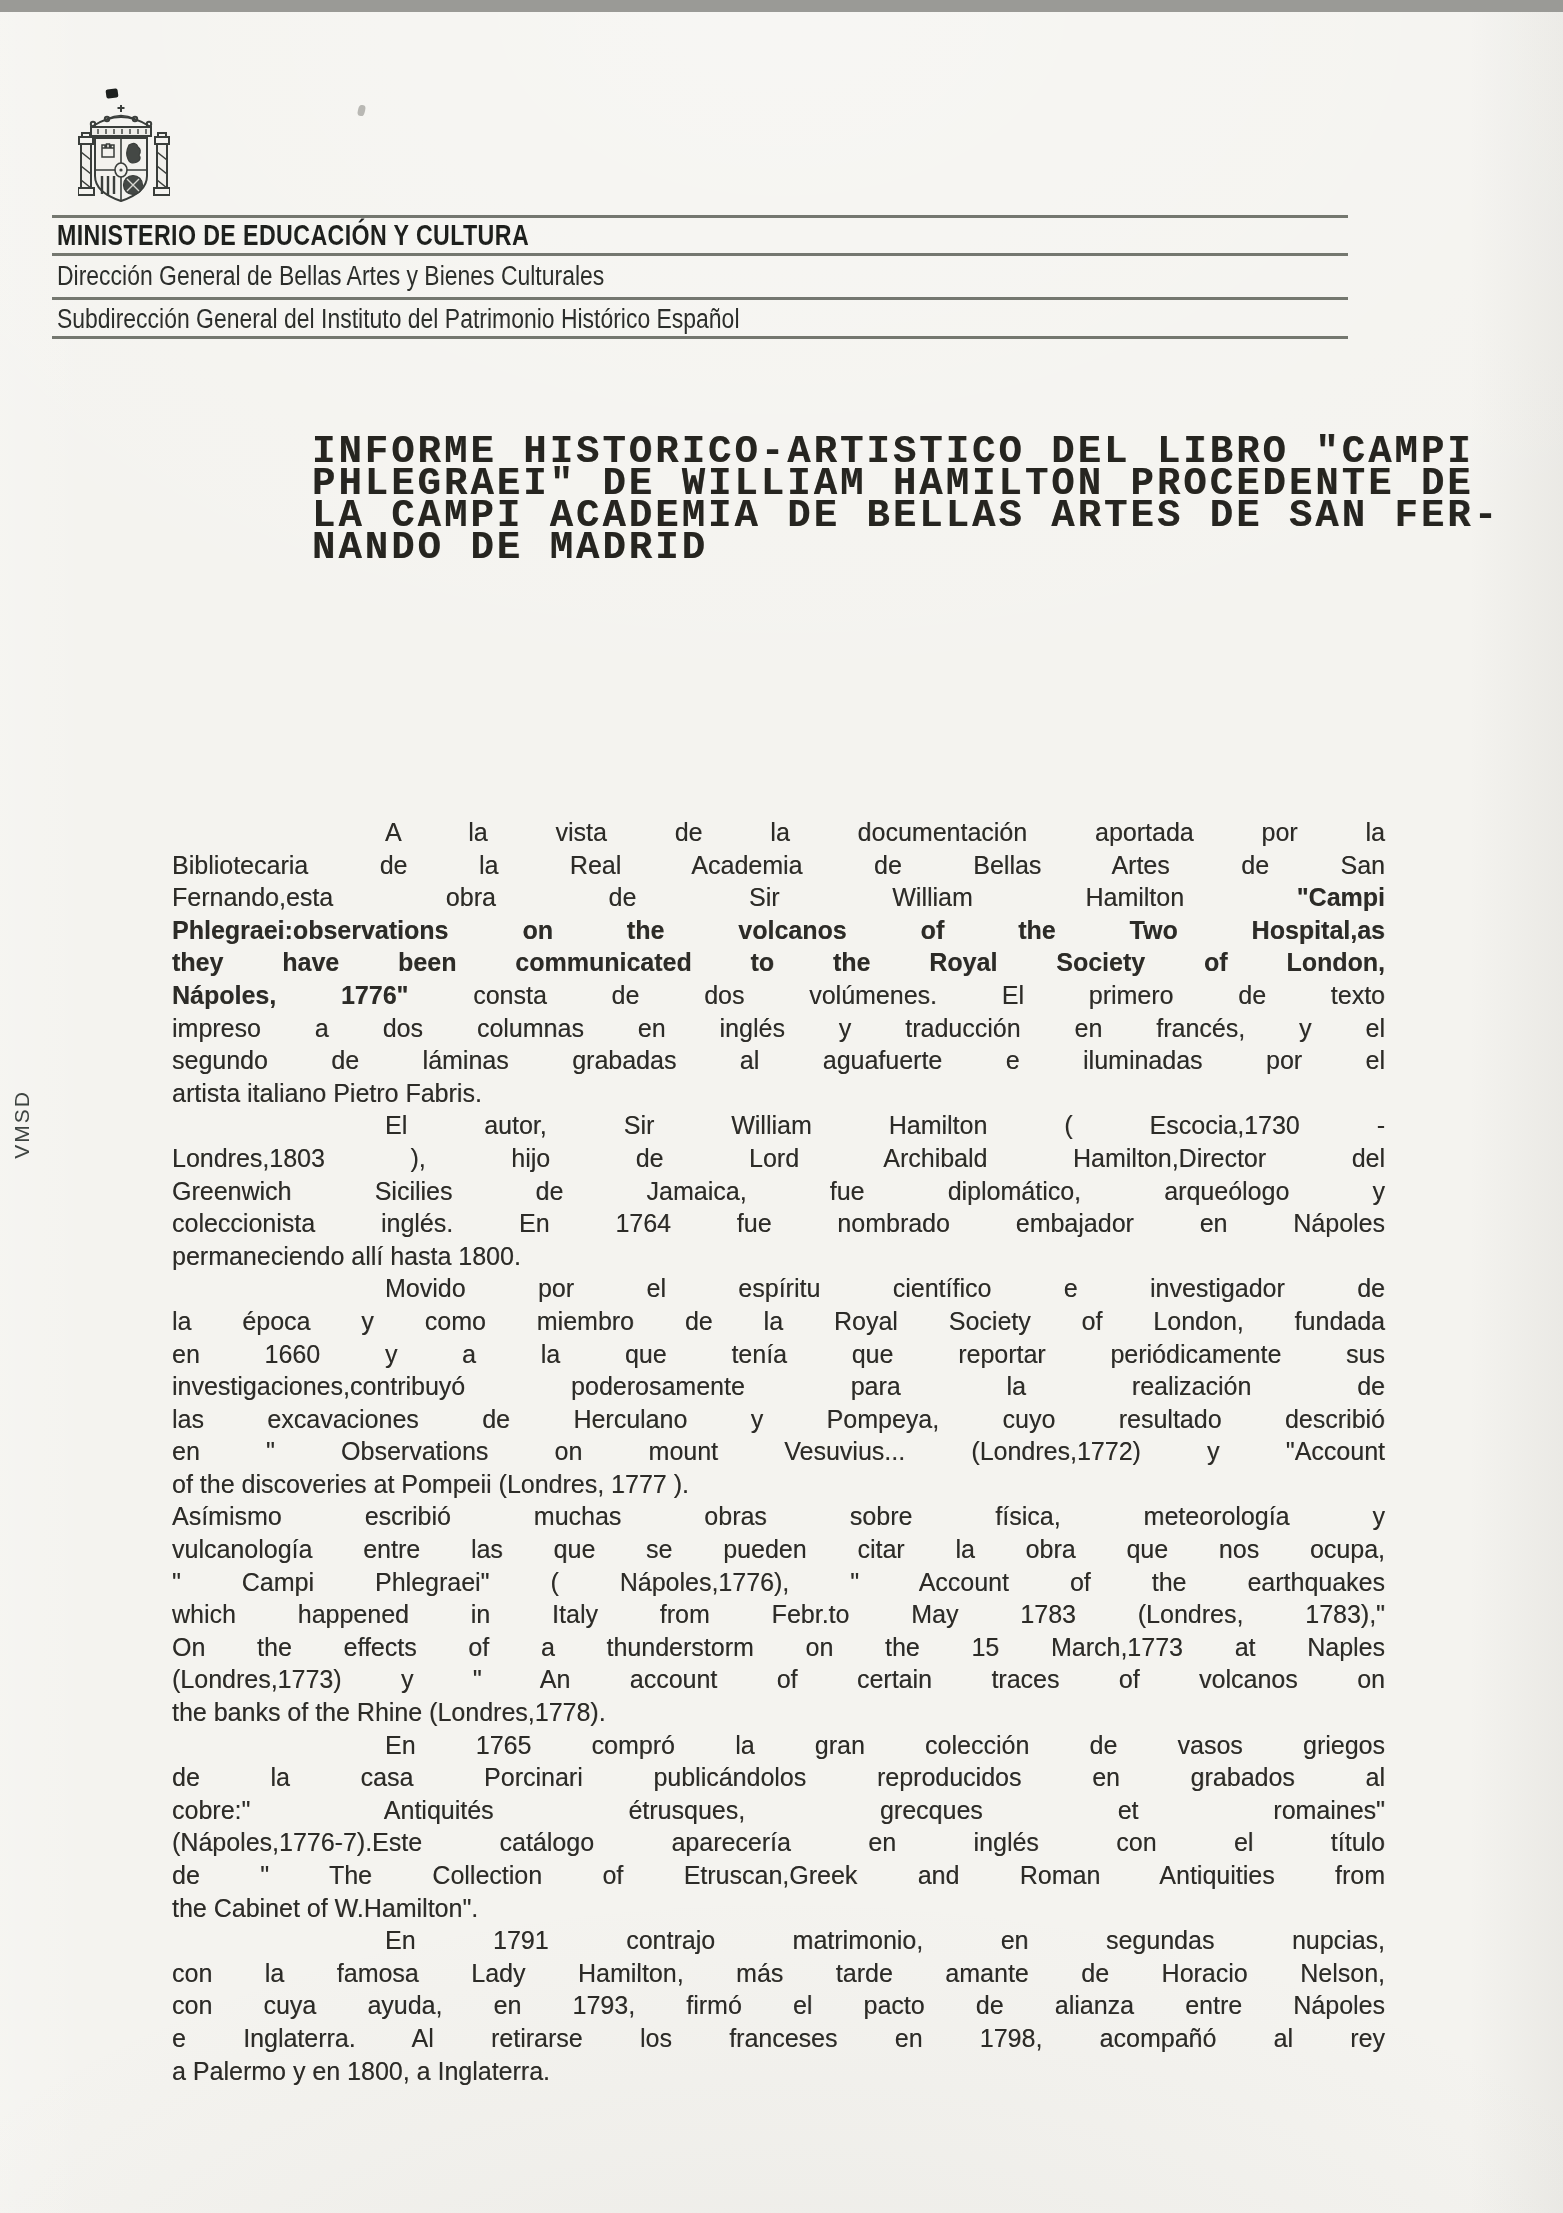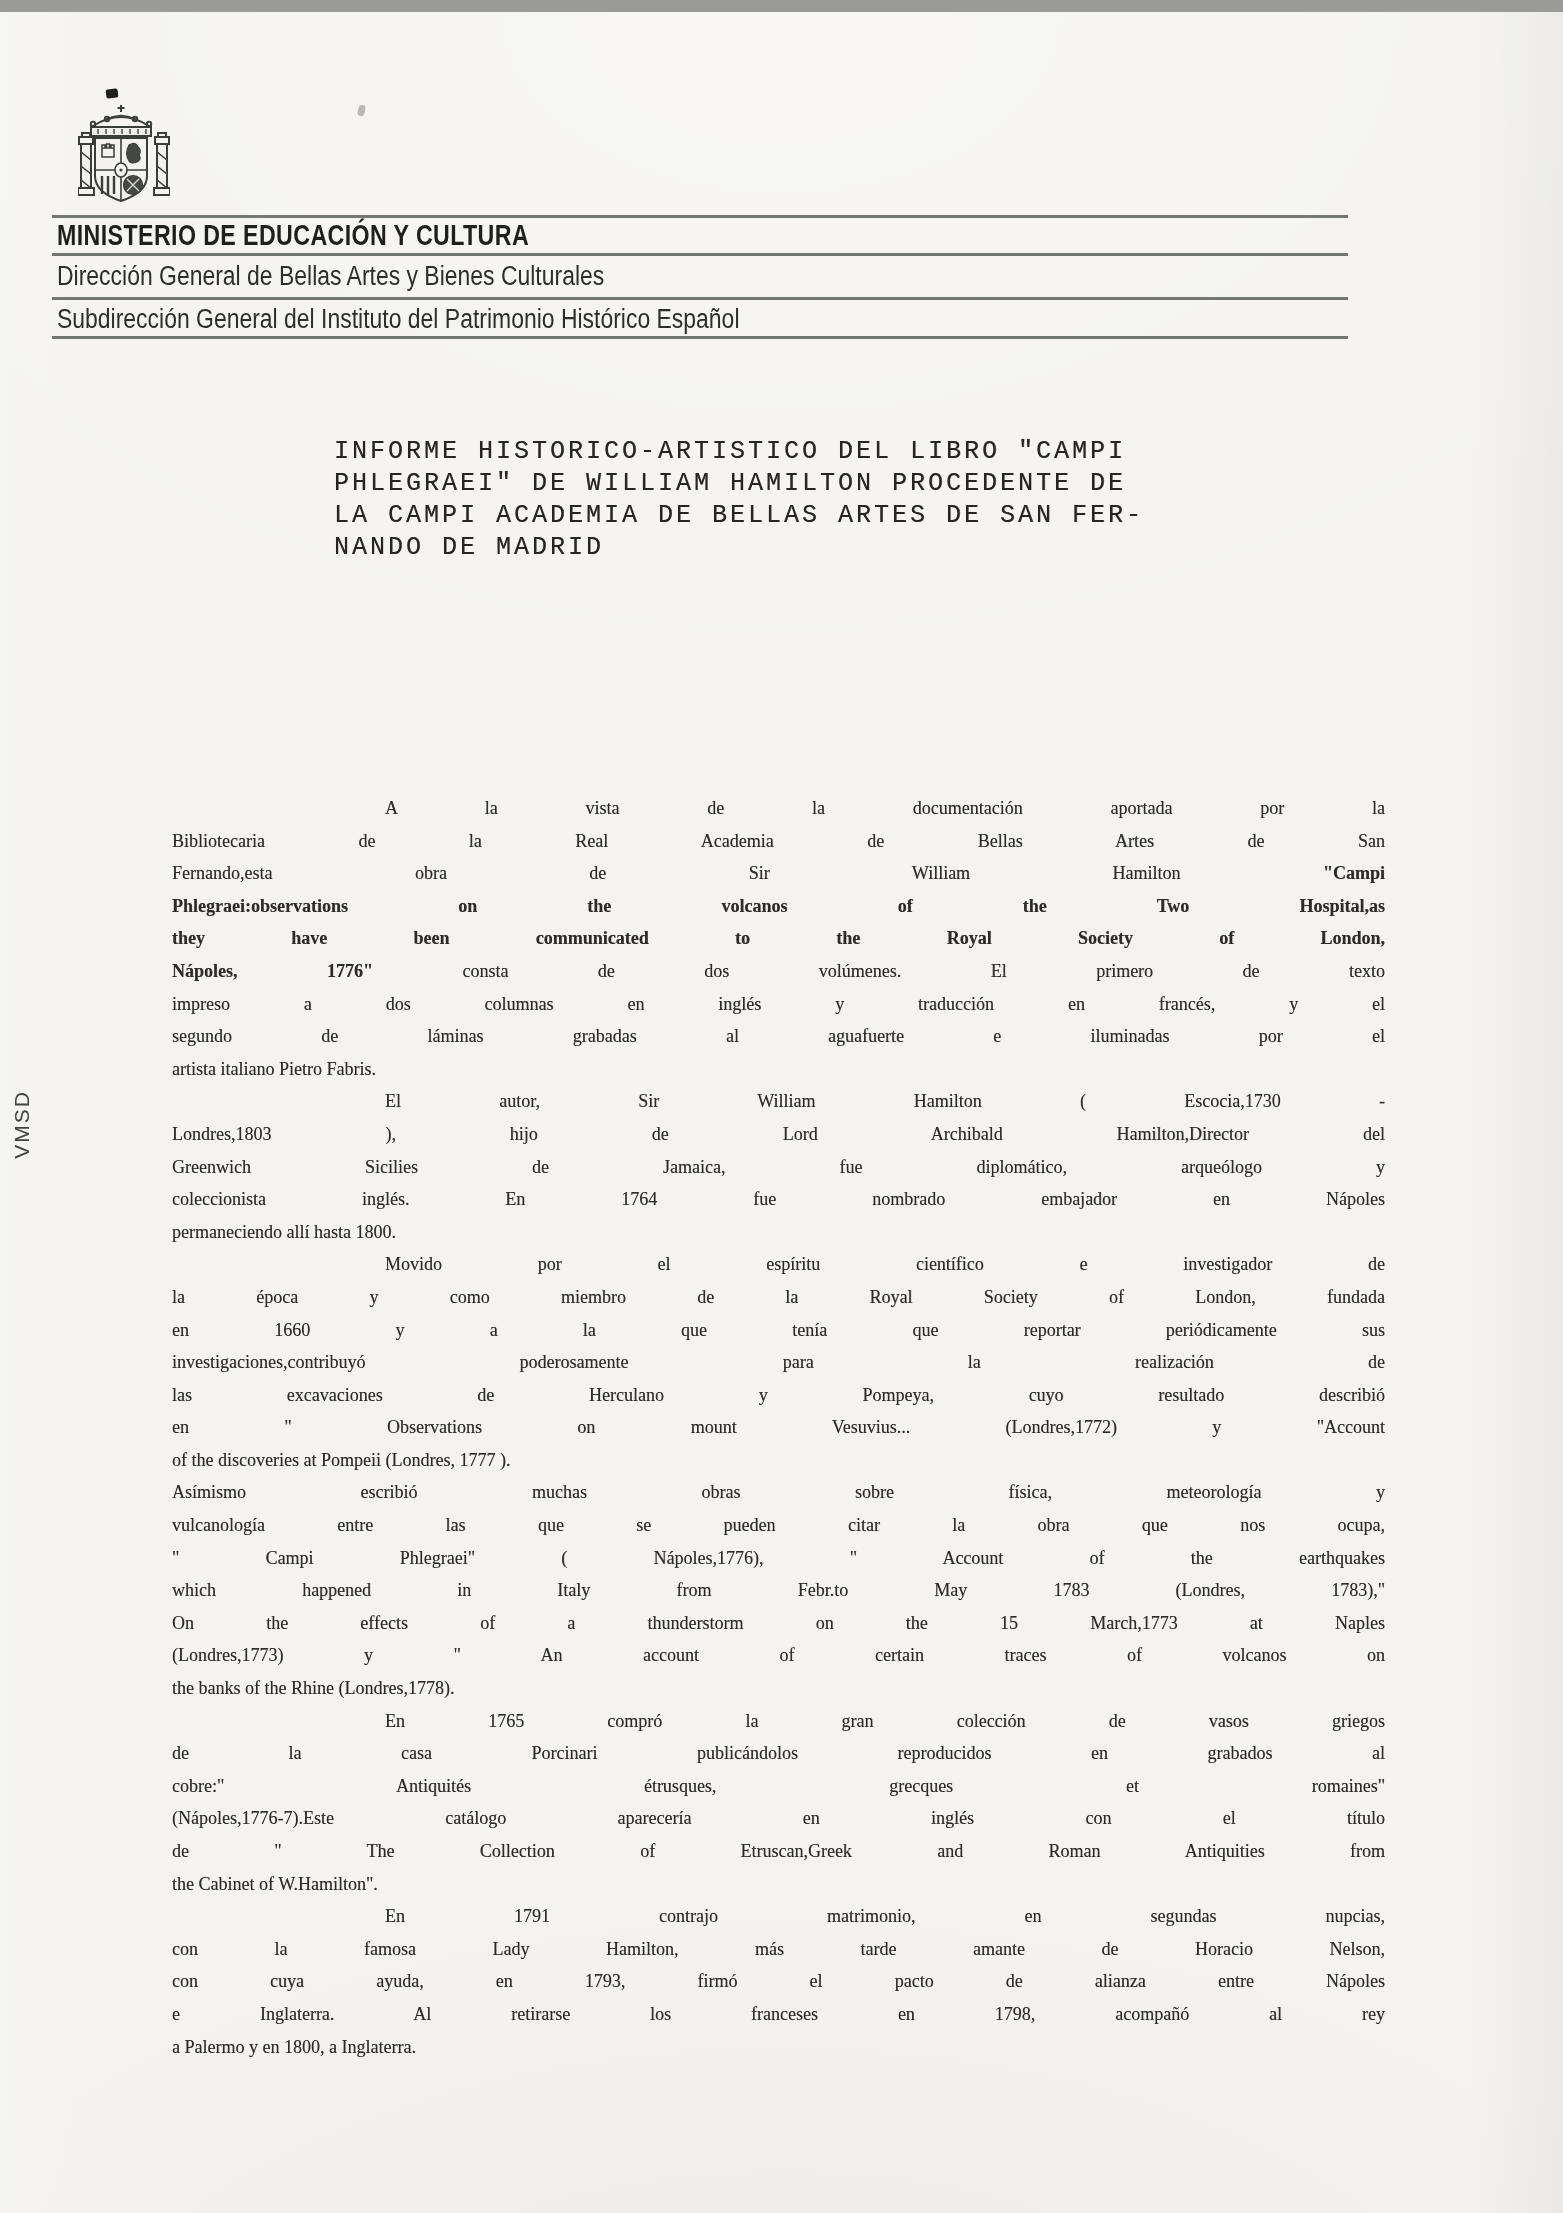--- a/index.html
+++ b/index.html
@@ -21,31 +21,31 @@
   .speck1{position:absolute;left:106px;top:77px;width:12px;height:9px;background:#1d201e;border-radius:2px;transform:rotate(-8deg);}
   .speck2{position:absolute;left:358px;top:93px;width:7px;height:11px;background:#7c7c75;opacity:.5;border-radius:40%;transform:rotate(14deg);}
   .rule{position:absolute;left:52px;width:1296px;height:3px;background:#54584f;opacity:.8;}
   .r1{top:203px}.r2{top:241px}.r3{top:285px}.r4{top:324px}
   .hline{position:absolute;left:57px;transform-origin:left top;white-space:nowrap;}
   .ministry{top:207px;font-weight:bold;font-size:29px;letter-spacing:.5px;color:#1e201d;transform:scaleX(.80);}
   .direction{top:249px;font-weight:400;font-size:27px;color:#2c2e2b;transform:scaleX(.85);}
   .subdirection{top:292px;font-weight:400;font-size:27px;color:#2c2e2b;transform:scaleX(.85);}
   
   .title-block{
-    position:absolute;left:334px;top:424px;
+    position:absolute;left:312px;top:424px;
     font-family:"Liberation Mono","DejaVu Sans Mono",monospace;
-    font-weight:normal;font-size:25px;line-height:32px;letter-spacing:3px;
+    font-weight:bold;font-size:39px;line-height:32px;letter-spacing:3px;
     color:#262520;text-shadow:.3px .3px .4px rgba(40,38,32,.5);
     white-space:nowrap;
   }
   
   .body-text{
-    position:absolute;left:172px;top:780px;width:1213px;
-    font-family:Liberation Serif, serif;
-    font-size:18px;line-height:32.6px;
+    position:absolute;left:172px;top:804px;width:1213px;
+    font-family:Liberation Sans, sans-serif;
+    font-size:25px;line-height:32.6px;
     color:#2c2b27;text-shadow:.3px .4px .5px rgba(45,42,38,.45);
   }
   .line{text-align:justify;text-align-last:justify;}
   .line.end{text-align:center;text-align-last:left;}
   .line.ind{padding-left:213px;}
   .b{font-weight:bold;}
   
   .stamp{
     position:absolute;left:10px;top:1078px;
     writing-mode:vertical-rl;transform:rotate(180deg);

